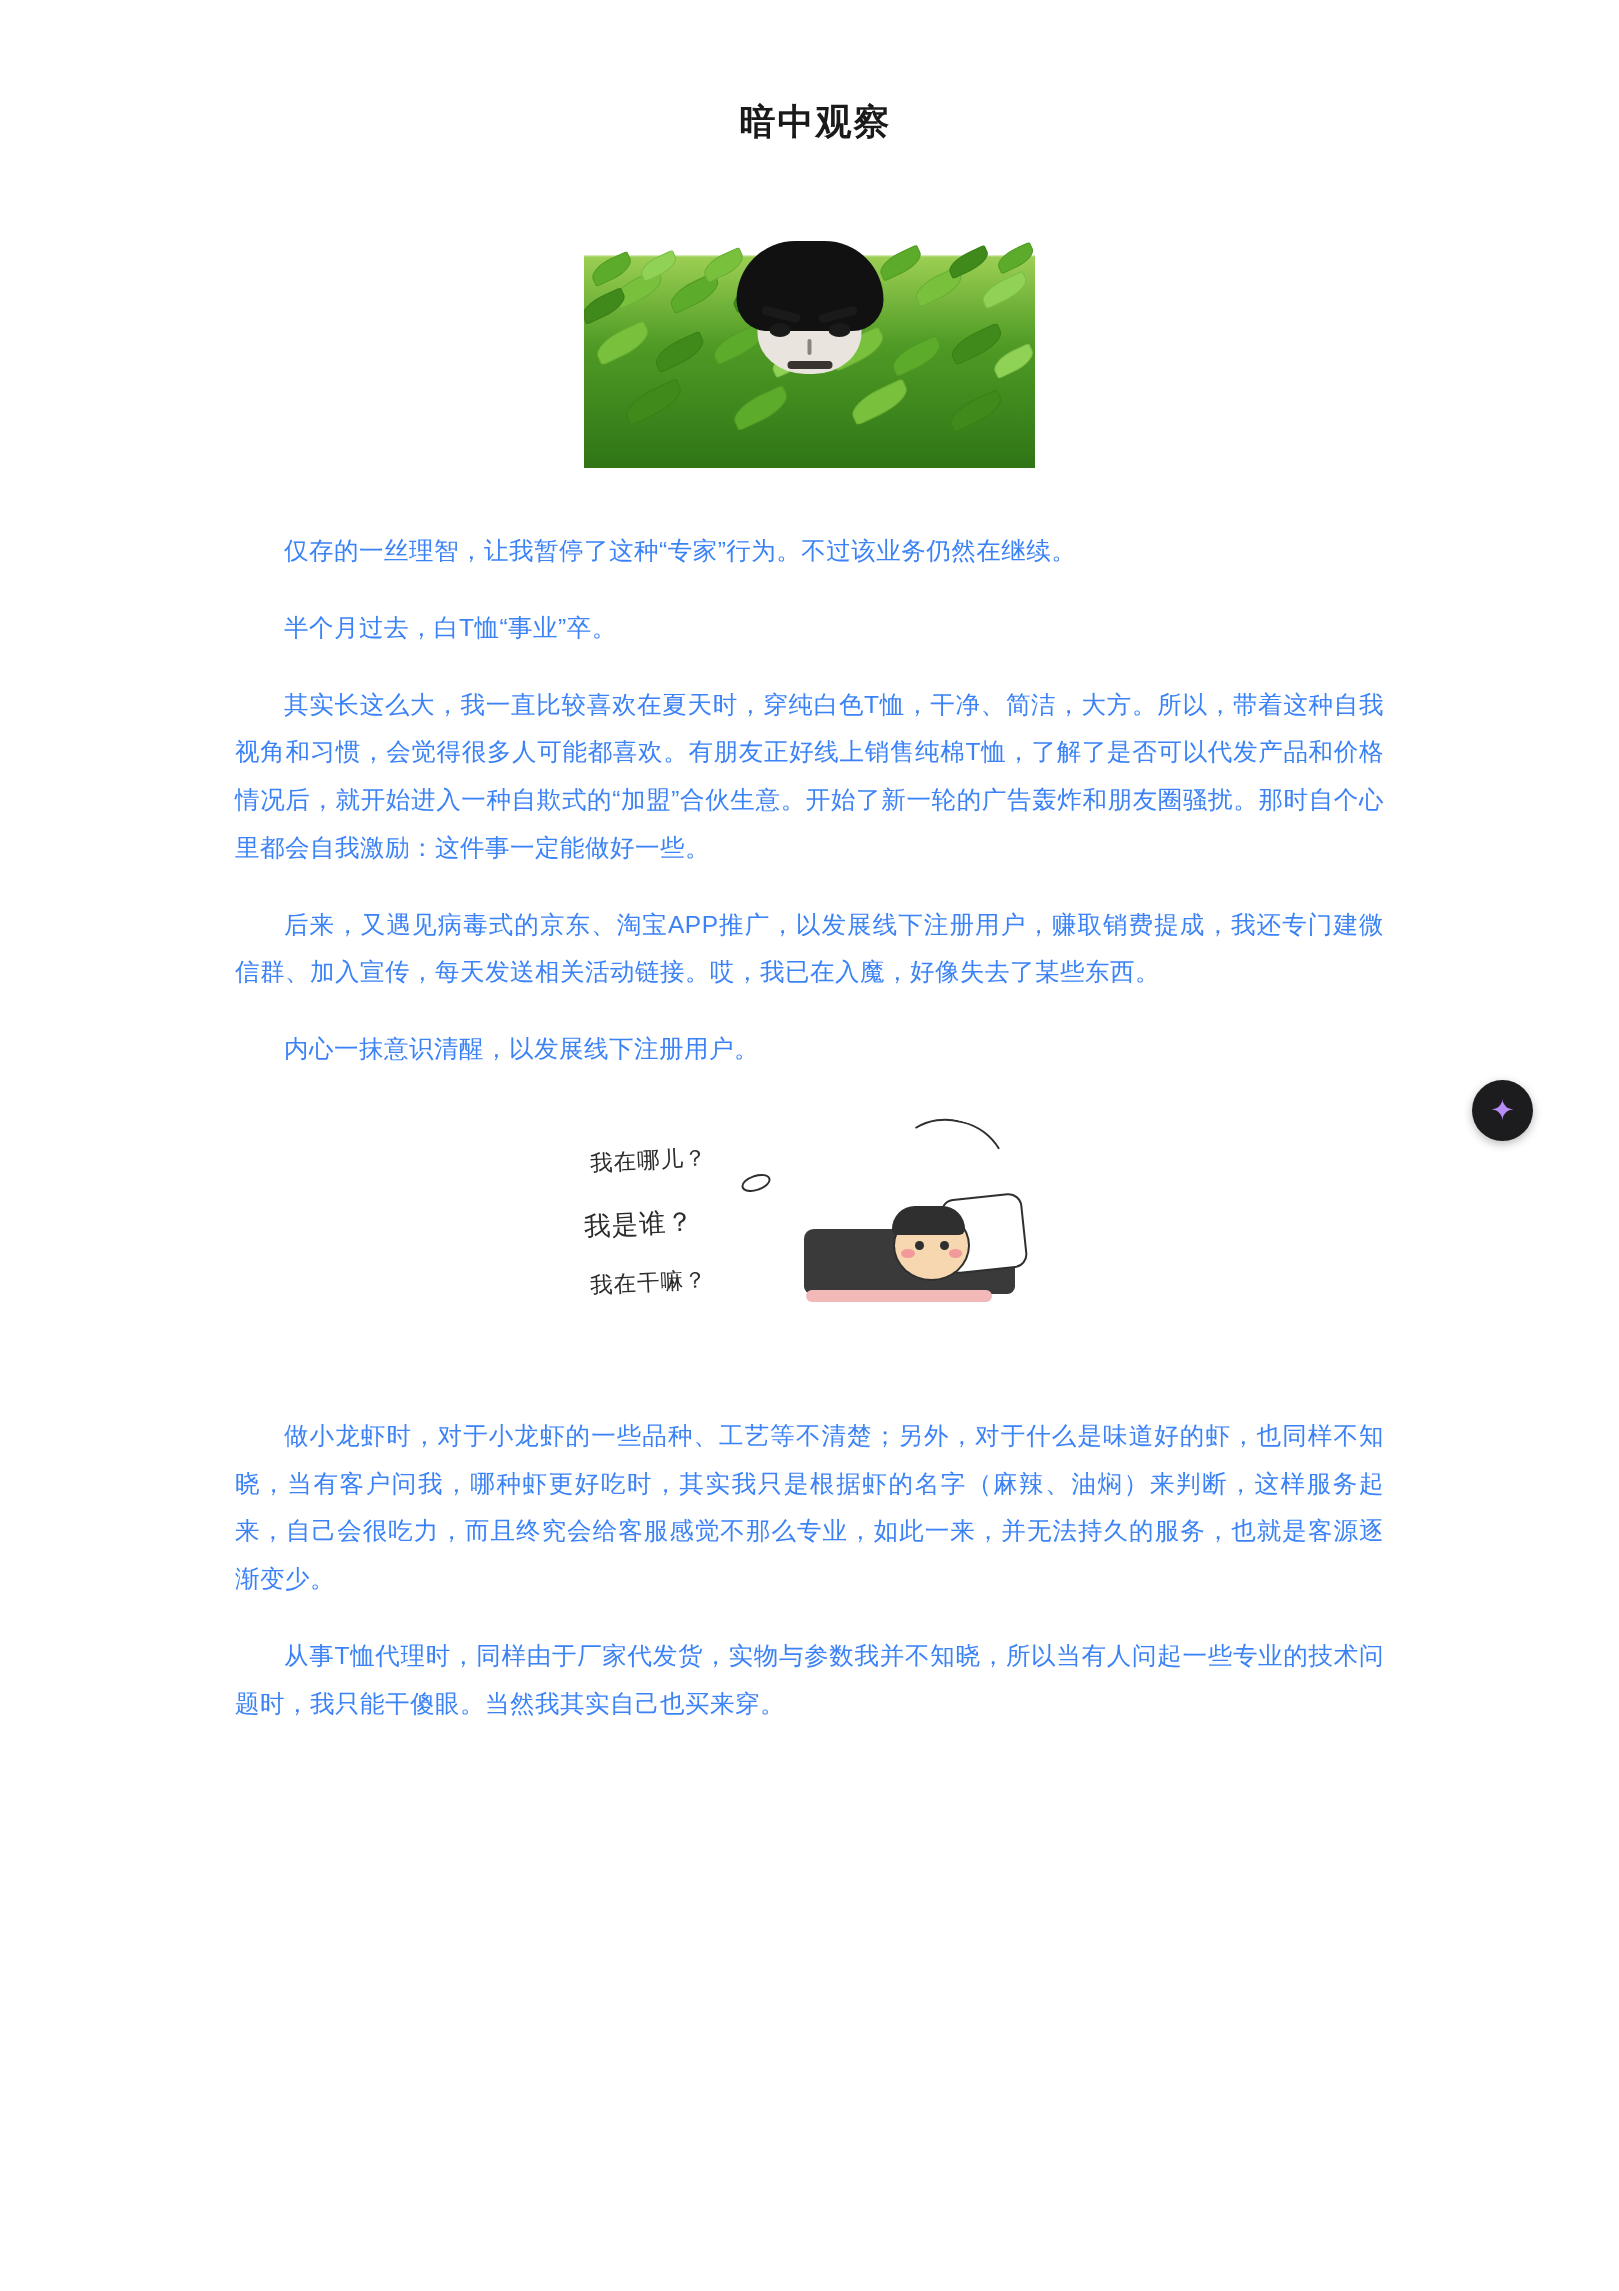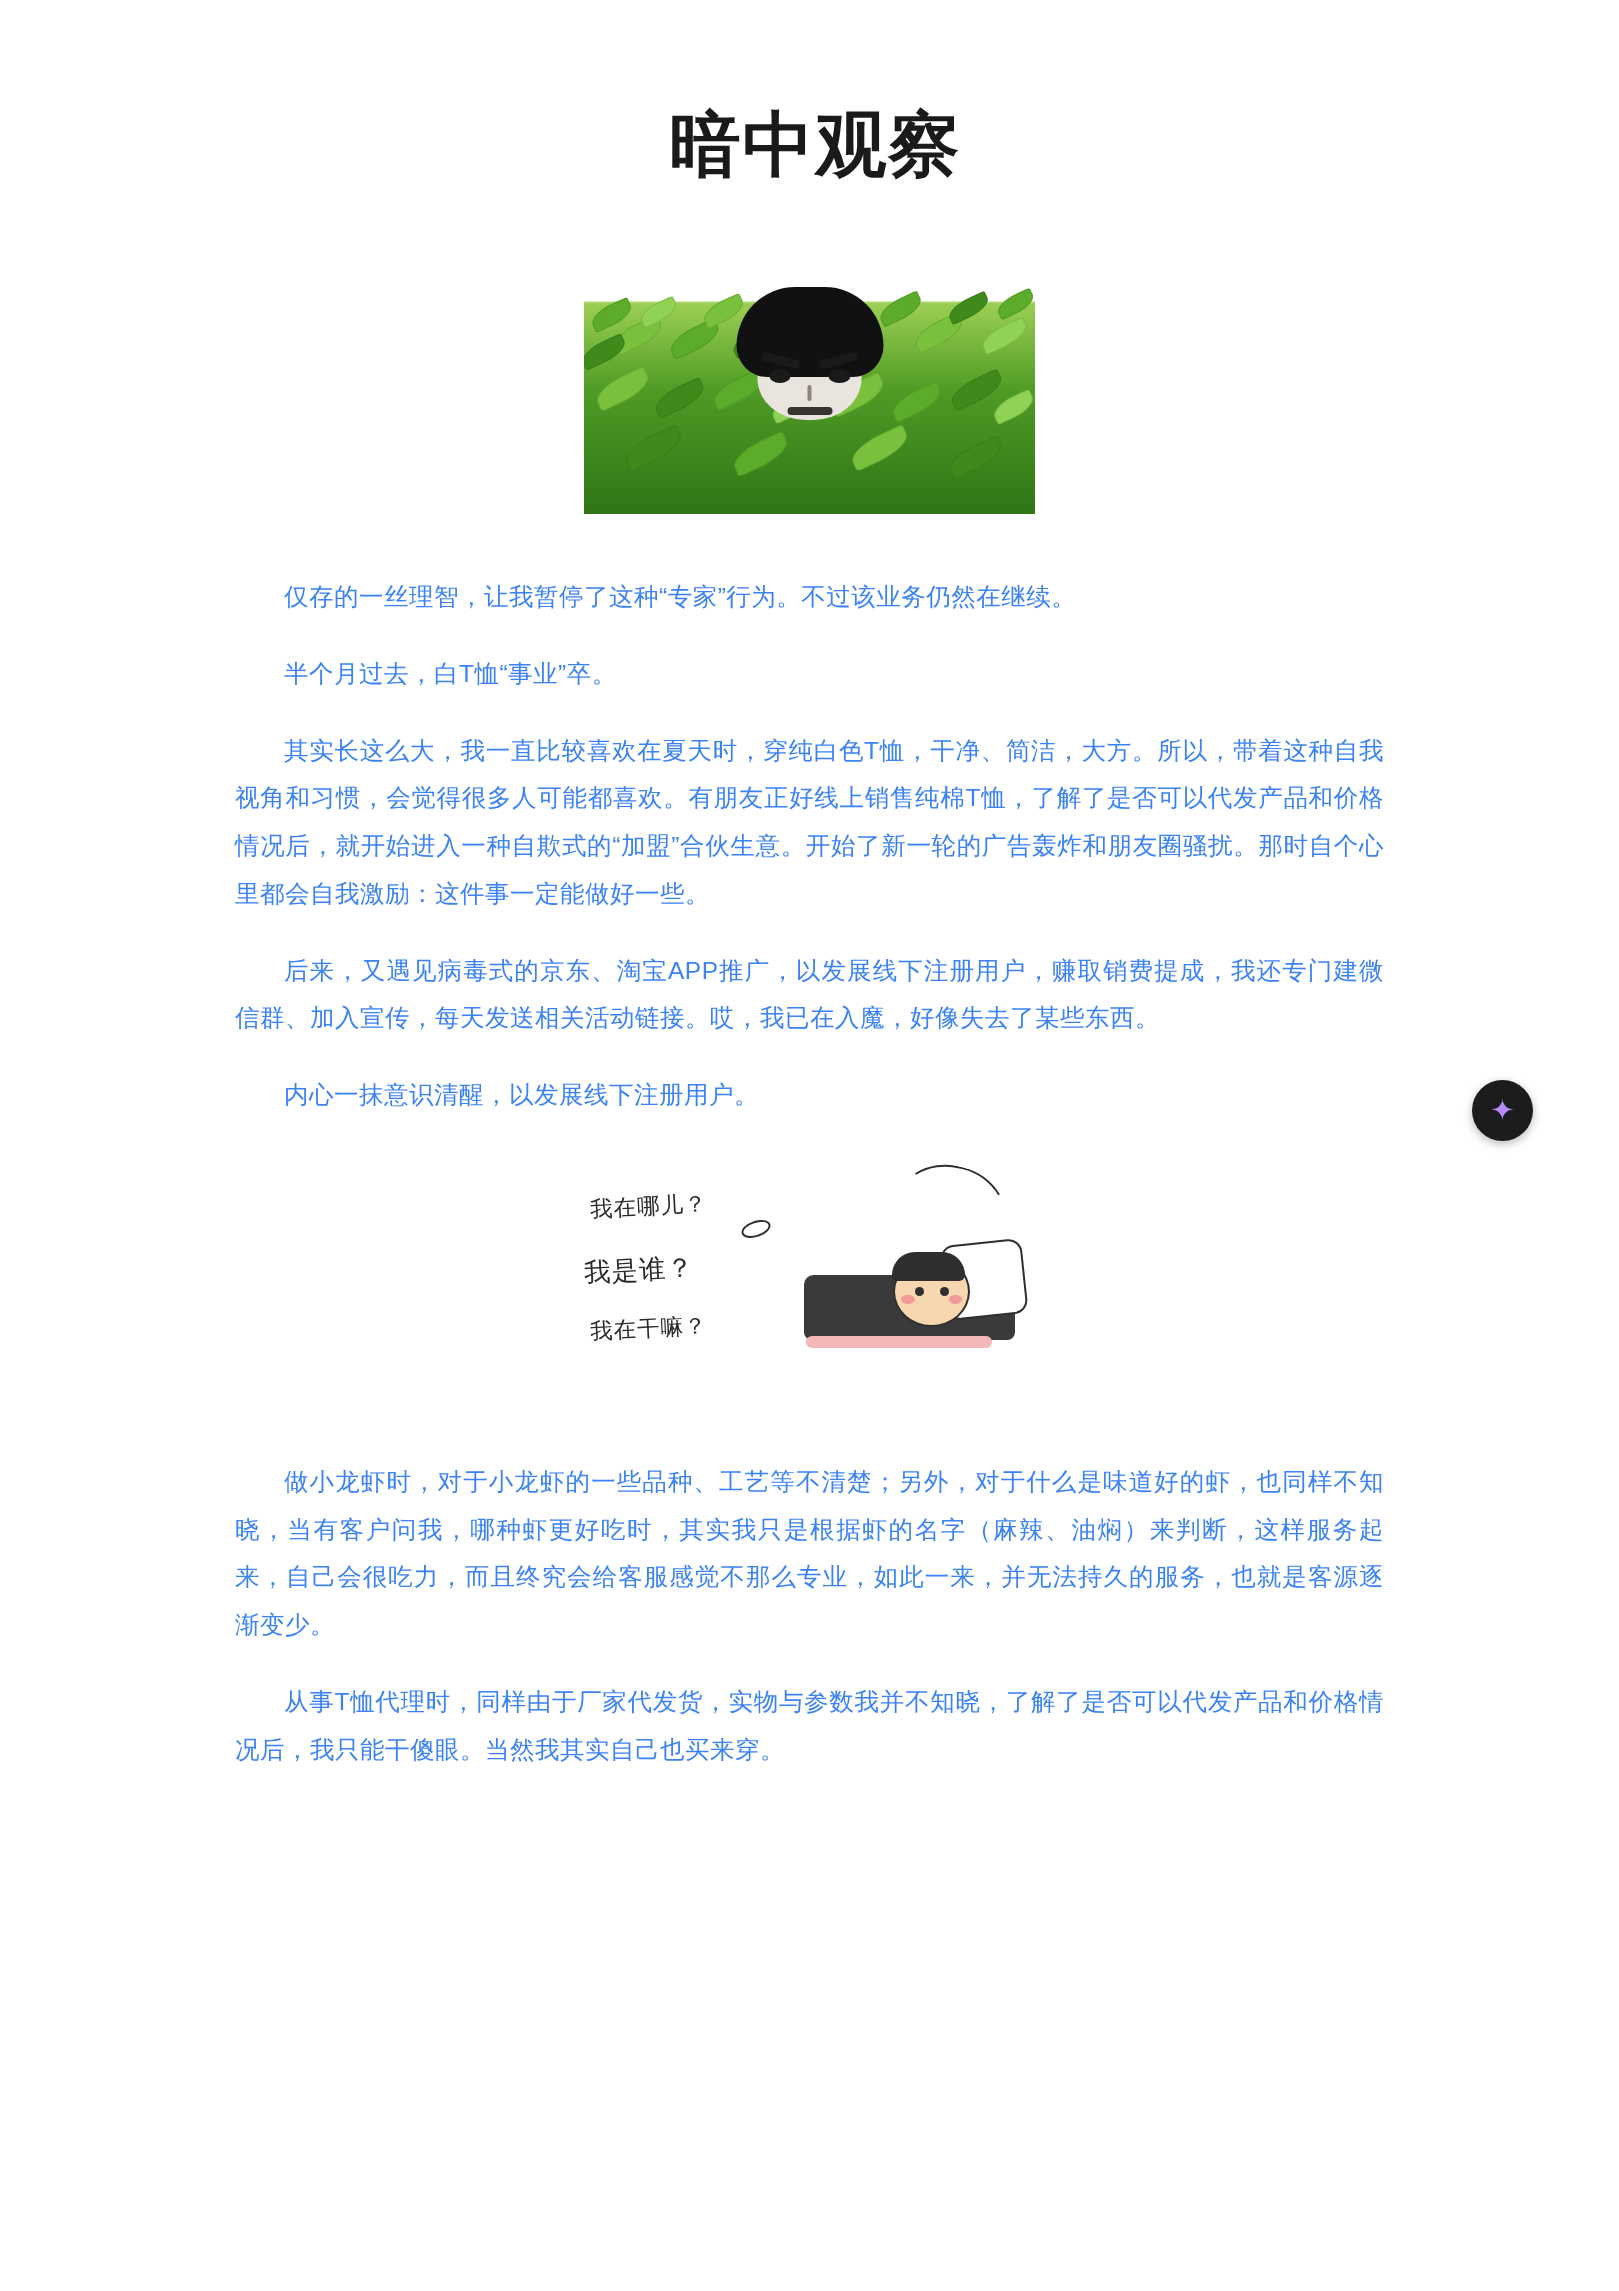--- a/index.html
+++ b/index.html
@@ -17,21 +17,21 @@
   }
   .page {
     width: 1619px;
     min-height: 2292px;
     box-sizing: border-box;
     padding: 59px 0 0 0;
     position: relative;
   }
   .title {
     text-align: center;
-    font-size: 71px;
+    font-size: 36px;
     font-weight: bold;
     letter-spacing: 2px;
     color: #1a1a1a;
     margin: 39px 0 47px 12px;
     font-family: Liberation Mono, monospace;
   }
   .figure {
     display: flex;
     justify-content: center;
     margin: 0 0 59px 0;
@@ -326,20 +326,20 @@
           <div class="eye2 l"></div>
           <div class="eye2 r"></div>
           <div class="cheek l"></div>
           <div class="cheek r"></div>
         </div>
       </div>
     </div>
   </div>
 
   <p class="para">做小龙虾时，对于小龙虾的一些品种、工艺等不清楚；另外，对于什么是味道好的虾，也同样不知晓，当有客户问我，哪种虾更好吃时，其实我只是根据虾的名字（麻辣、油焖）来判断，这样服务起来，自己会很吃力，而且终究会给客服感觉不那么专业，如此一来，并无法持久的服务，也就是客源逐渐变少。</p>
-  <p class="para">从事T恤代理时，同样由于厂家代发货，实物与参数我并不知晓，了解了是否可以代发产品和价格情况后，我只能干傻眼。当然我其实自己也买来穿。</p>
+  <p class="para">从事T恤代理时，同样由于厂家代发货，实物与参数我并不知晓，所以当有人问起一些专业的技术问题时，我只能干傻眼。当然我其实自己也买来穿。</p>
 
   <div class="assistant">
     <span class="spark">✦</span>
   </div>
 
 </div>
 
 
 </body></html>

